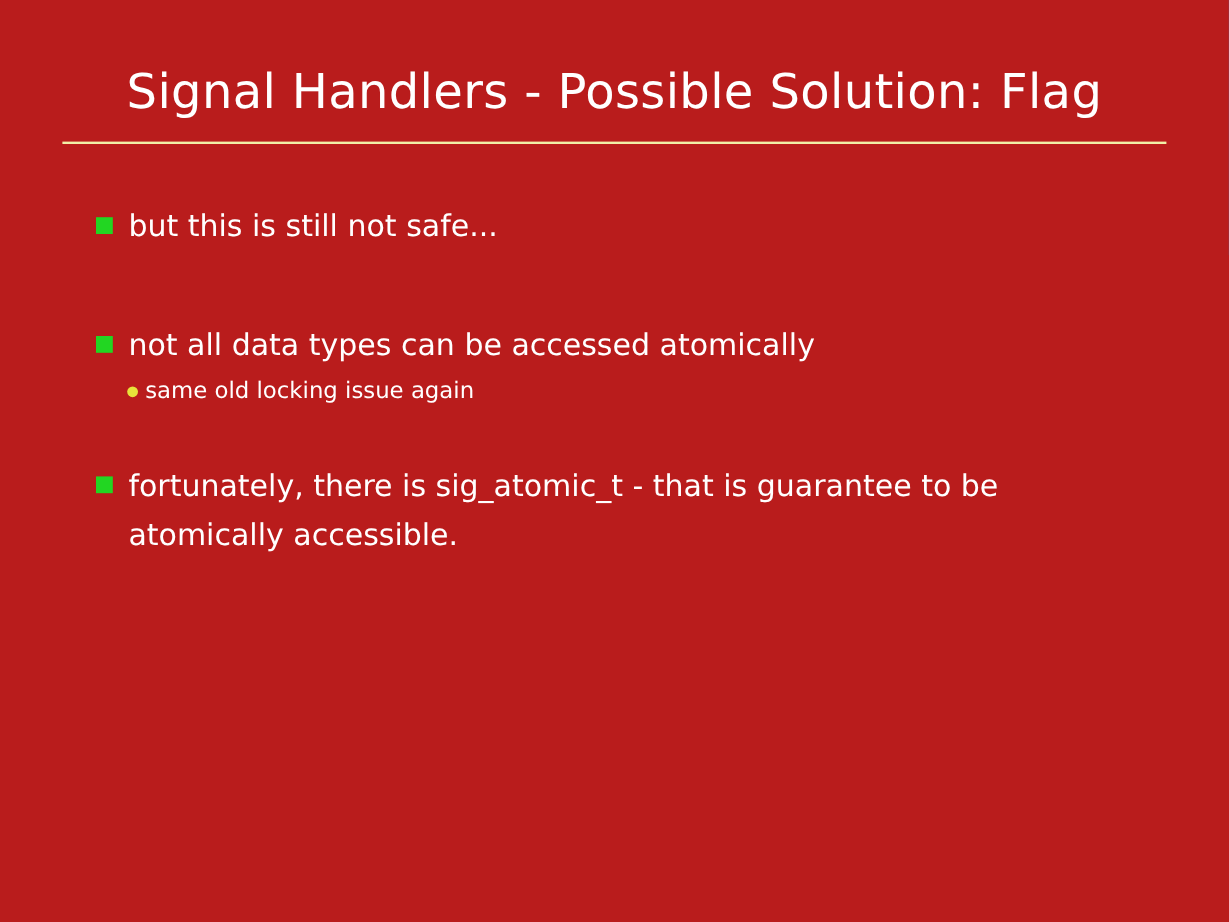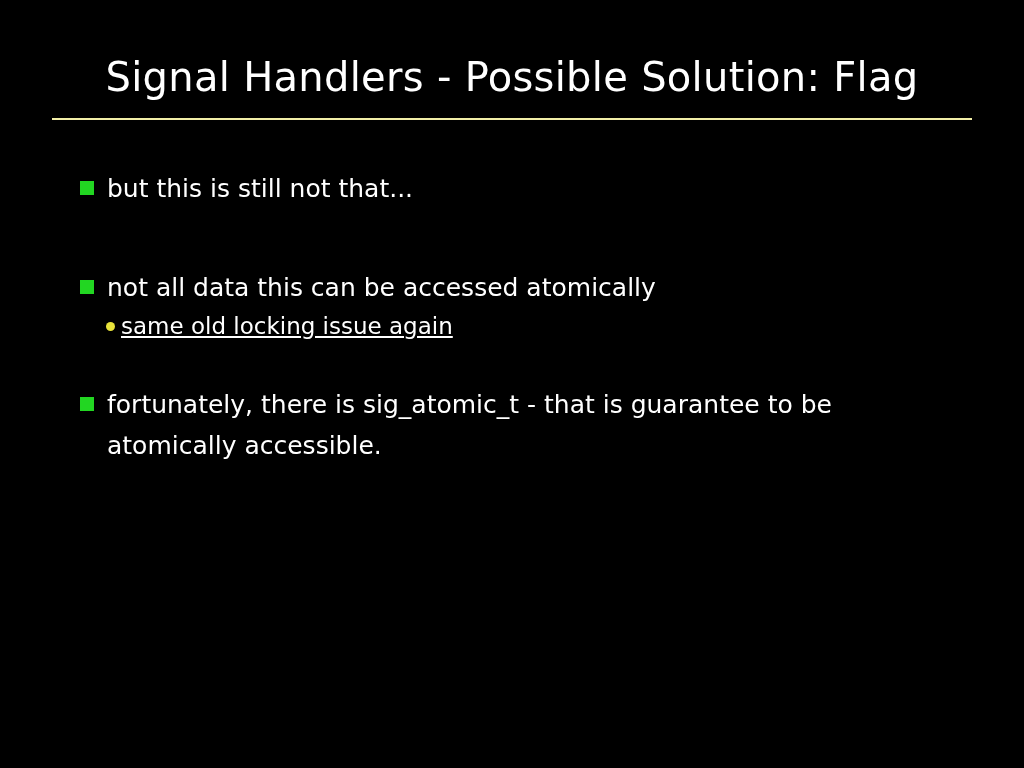--- a/index.html
+++ b/index.html
@@ -10,21 +10,21 @@
     width: 1024px;
     height: 768px;
     background: #3d6ba5;
     font-family: "DejaVu Sans", sans-serif;
     overflow: hidden;
   }
   .slide {
     position: relative;
     width: 1024px;
     height: 768px;
-    background: #000000;
+    background: #b91c1c;
     box-sizing: border-box;
   }
   .slide-title {
     position: absolute;
     left: 52px;
     top: 52px;
     width: 920px;
     color: #ffffff;
     font-size: 40px;
     line-height: 50px;
@@ -61,23 +61,22 @@
     width: 14px;
     height: 14px;
     background: #22d622;
   }
   .bullet-l2 {
     position: relative;
     padding-left: 45px;
     margin-top: 4px;
     margin-bottom: 0;
     color: #ffffff;
-    font-size: 23px;
+    font-size: 19px;
     line-height: 28px;
-    text-decoration: underline;
   }
   .bullet-l2 > .marker-dot {
     position: absolute;
     left: 30px;
     top: 10px;
     width: 9px;
     height: 9px;
     border-radius: 50%;
     background: #e8e23a;
   }
@@ -91,28 +90,28 @@
 
 <div class="slide">
 
   <div class="slide-title">Signal Handlers - Possible Solution: Flag</div>
   <div class="title-rule"></div>
 
   <div class="body-block">
 
     <div class="bullet-l1">
       <span class="marker"></span>
-      <span class="text-line">but this is still not that...</span>
+      <span class="text-line">but this is still not safe...</span>
     </div>
 
     <div class="spacer-gap-1"></div>
 
     <div class="bullet-l1" style="margin-bottom:0;">
       <span class="marker"></span>
-      <span class="text-line">not all data this can be accessed atomically</span>
+      <span class="text-line">not all data types can be accessed atomically</span>
     </div>
 
     <div class="bullet-l2">
       <span class="marker-dot"></span>
       <span class="text-line">same old locking issue again</span>
     </div>
 
     <div class="spacer-gap-2"></div>
 
 

